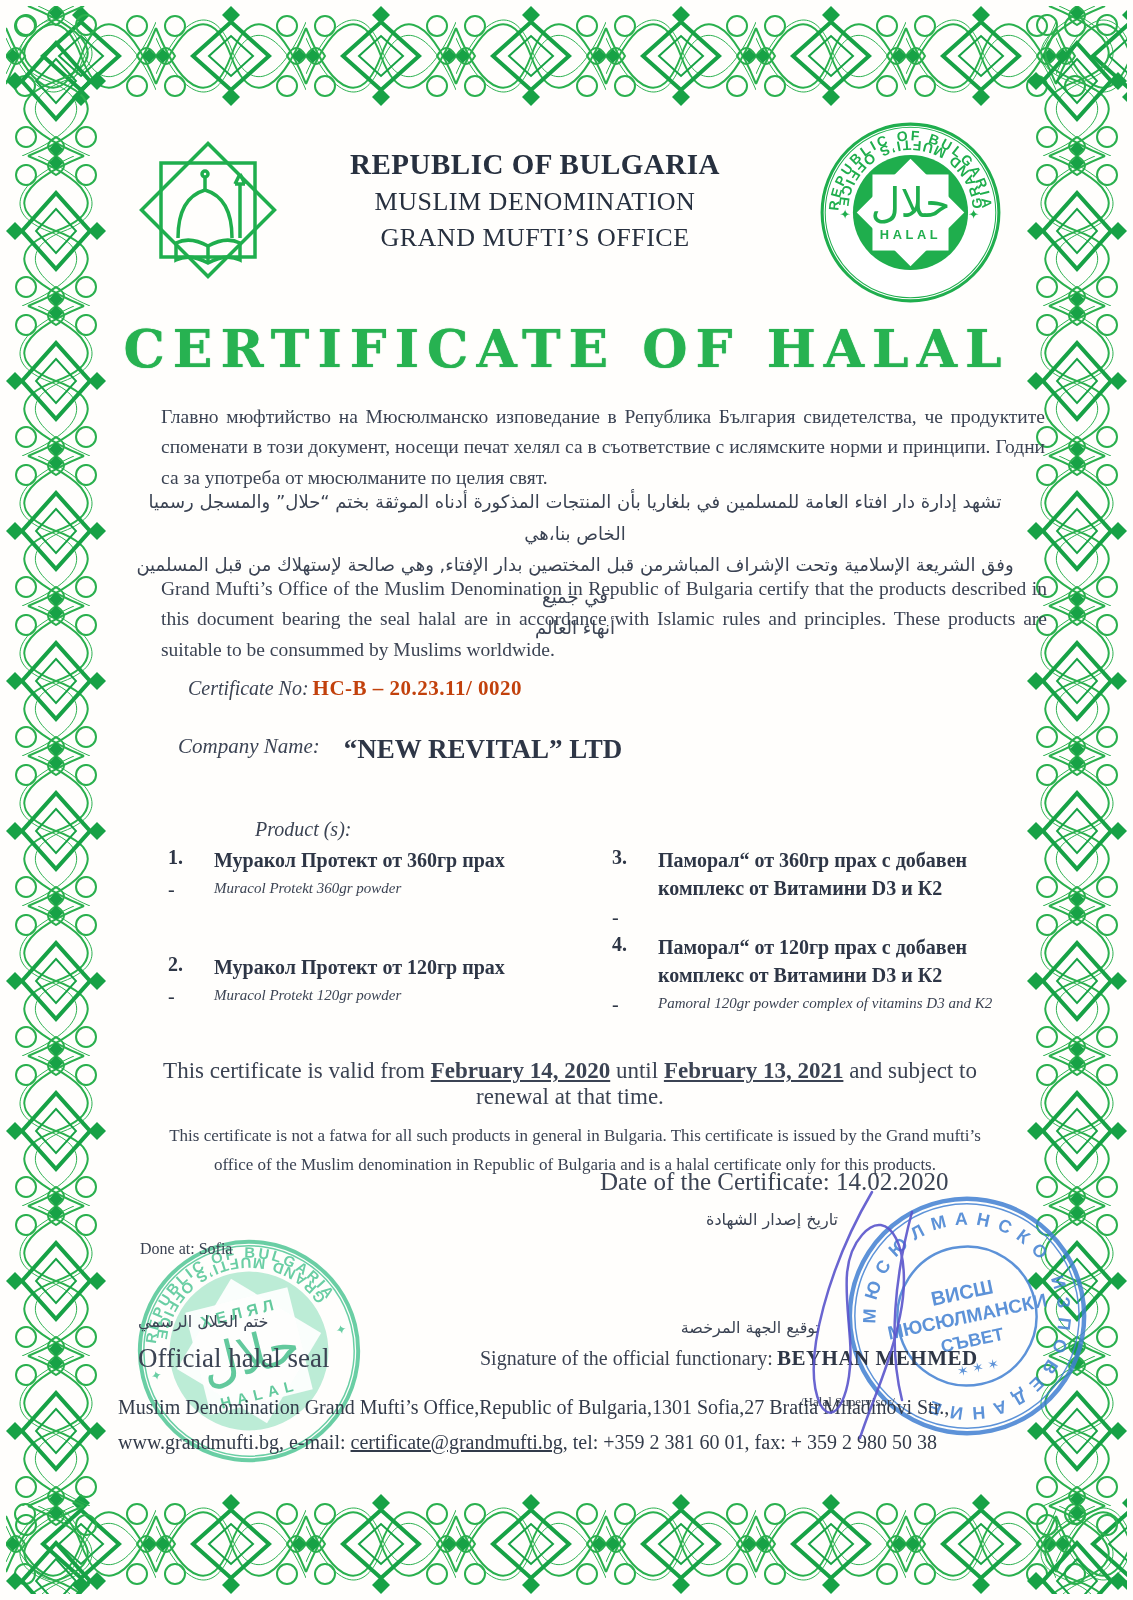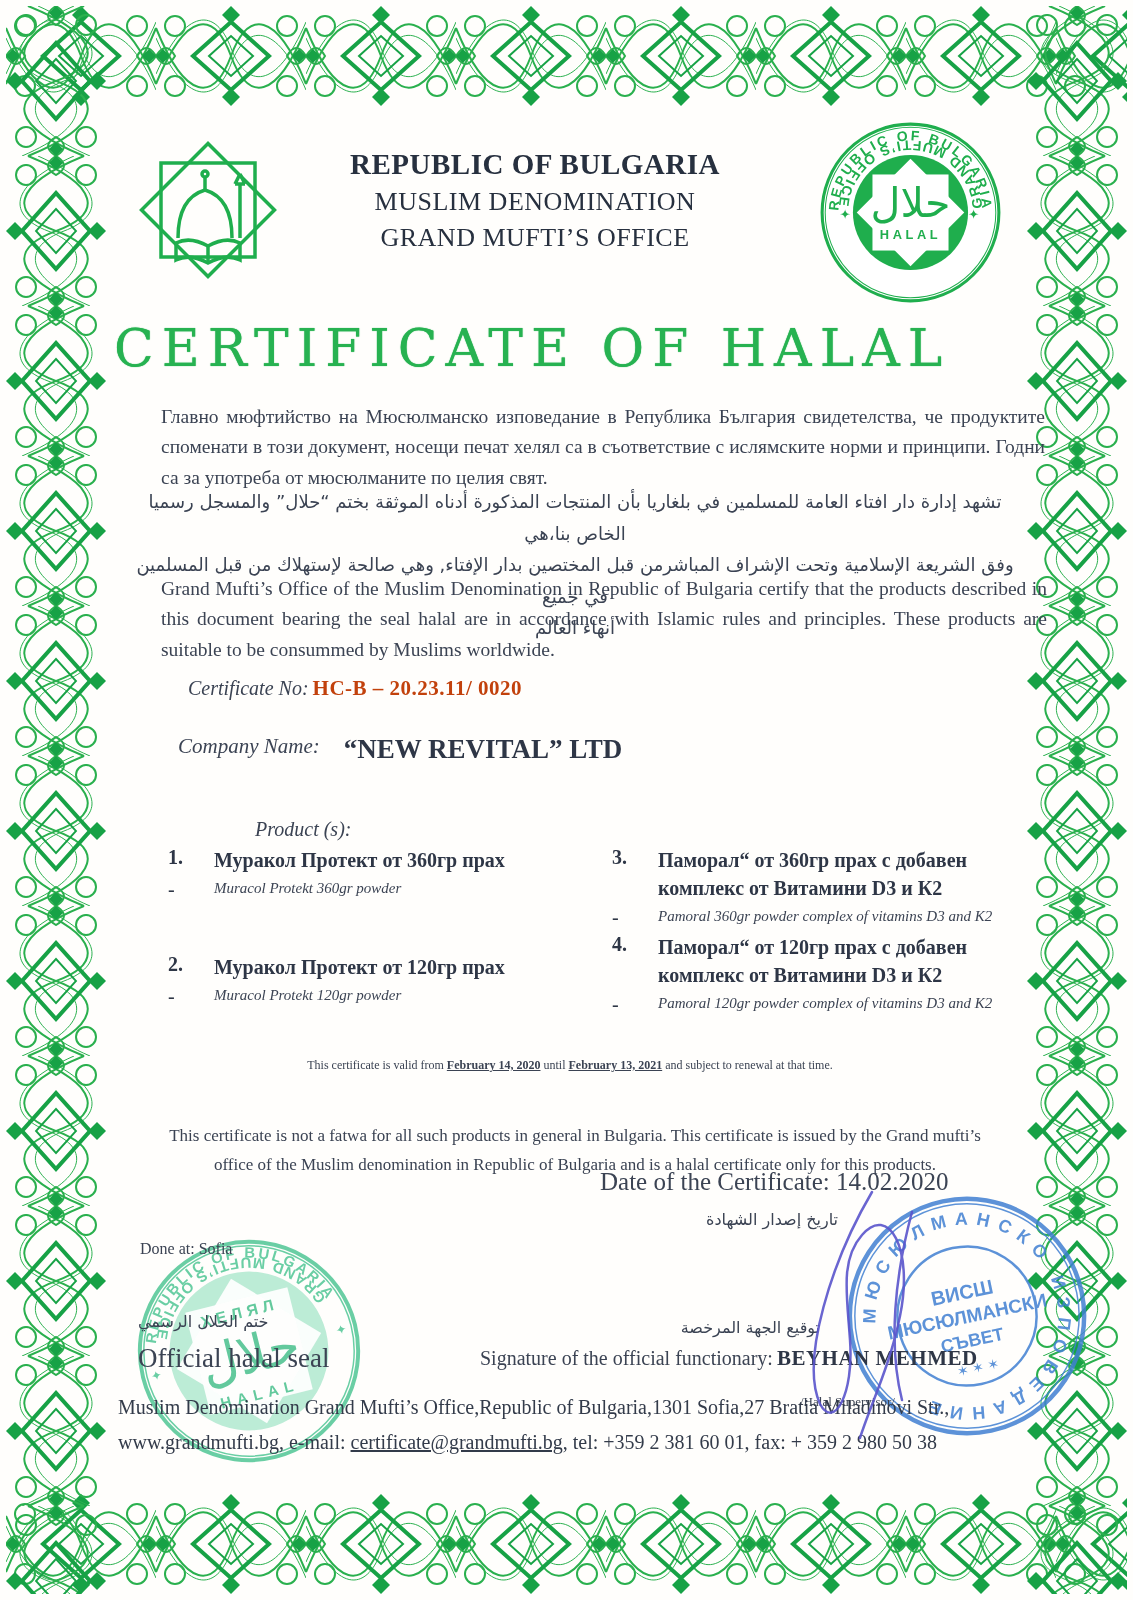--- a/index.html
+++ b/index.html
@@ -3,34 +3,34 @@
 <meta charset="utf-8">
 <style>
   html,body{margin:0;padding:0;background:#ffffff;}
   .page{position:relative;width:1133px;height:1600px;margin:0 auto;background:#fffefc;overflow:hidden;
         font-family:"Liberation Serif","DejaVu Serif",serif;color:#3b4353;}
   .abs{position:absolute;}
   .z1{z-index:1}.z2{z-index:2}.z3{z-index:3}.z5{z-index:5}
   .org{width:480px;text-align:center;color:#27303f;}
   .org .l1{font-size:29px;font-weight:bold;letter-spacing:.5px;}
   .org .l2,.org .l3{font-size:26px;letter-spacing:.5px;margin-top:6px;}
-  .title{width:905px;color:#27b251;font-weight:normal;font-size:52px;letter-spacing:8px;
+  .title{width:905px;text-align:center;color:#27b251;font-weight:bold;font-size:52px;letter-spacing:8px;
          font-family:"DejaVu Serif","Liberation Serif",serif;text-shadow:0 0 1px #27b251;}
   .para{font-size:19.5px;line-height:1.56;text-align:justify;margin-left:28px;}
   .para-ar{font-size:18px;line-height:1.75;direction:rtl;text-align:center;font-family:"DejaVu Sans",sans-serif;}
   .lbl-it{font-style:italic;font-size:20px;}
   .certno-v{font-weight:bold;font-size:21px;color:#c2410c;letter-spacing:.5px;}
   .company-v{font-weight:bold;font-size:27px;color:#2e3646;}
   .company-id{font-size:24px;margin-top:4px;}
   .prod-item{display:flex;margin-bottom:4px;}
   .prod-num{width:46px;font-weight:bold;font-size:20px;color:#2e3646;flex:none;}
   .prod-bg{font-weight:bold;font-size:20px;color:#2e3646;line-height:1.4;}
   .prod-en{font-style:italic;font-size:15px;line-height:1.4;}
   .gap1{height:24px;}
-  .valid{width:860px;text-align:center;font-size:12px;}
+  .valid{width:860px;text-align:center;font-size:23px;}
   .valid .dt{font-weight:bold;text-decoration:underline;}
   .disclaimer{width:850px;text-align:center;font-size:17px;line-height:1.7;}
   .small-label{font-size:16px;}
   .ar{direction:rtl;font-family:"DejaVu Sans",sans-serif;}
   .sig-name{font-weight:bold;font-size:21px;color:#2e3646;letter-spacing:.5px;}
   .sig-role{font-size:13px;margin-top:20px;}
   .footer-line{font-size:20px;color:#333b4a;}
   .email{text-decoration:underline;}
   svg text{font-family:"Liberation Sans","DejaVu Sans",sans-serif;}
   svg .sealtxt{letter-spacing:2.5px;font-weight:bold;}
@@ -174,21 +174,20 @@
     </div>
   </div>
 
   <div class="abs z3" style="left:612px;top:846px;width:418px">
     <div class="prod-item">
       <span class="prod-num">3.</span>
       <span class="prod-bg" style="width:360px">Паморал“ от 360гр прах с добавен комплекс от Витамини D3 и К2</span>
     </div>
     <div class="prod-item">
       <span class="prod-num" style="font-weight:normal">-</span>
-      <span class="prod-en" style="width:372px">Pamoral 360gr powder complex of vitamins D3 and K2</span>
     </div>
     <div class="prod-item">
       <span class="prod-num">4.</span>
       <span class="prod-bg" style="width:360px">Паморал“ от 120гр прах с добавен комплекс от Витамини D3 и К2</span>
     </div>
     <div class="prod-item">
       <span class="prod-num" style="font-weight:normal">-</span>
       <span class="prod-en" style="width:372px">Pamoral 120gr powder complex of vitamins D3 and K2</span>
     </div>
   </div>

